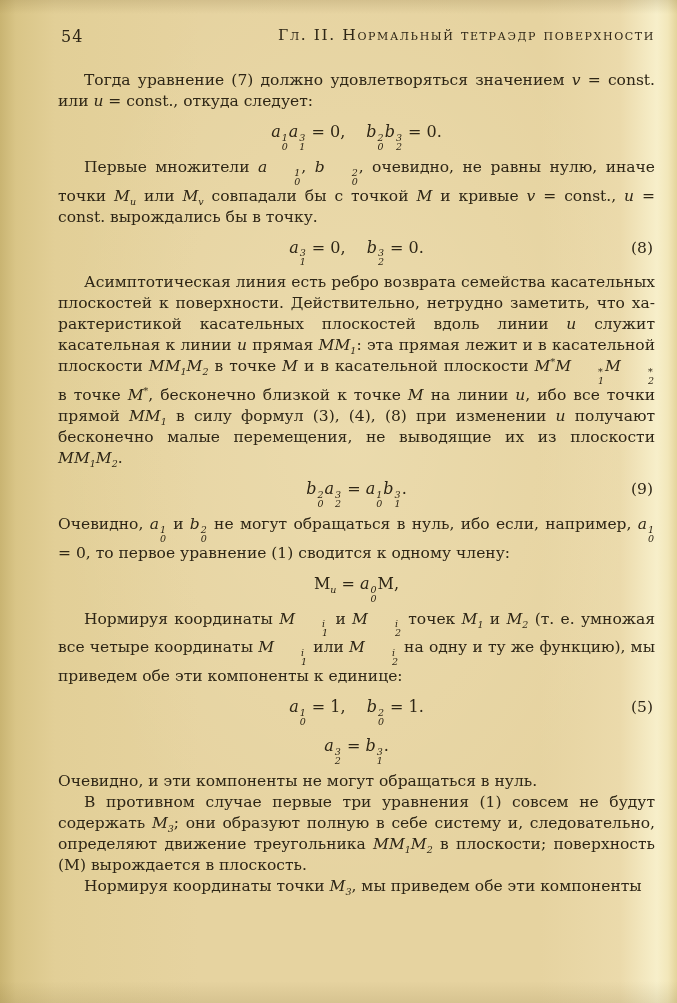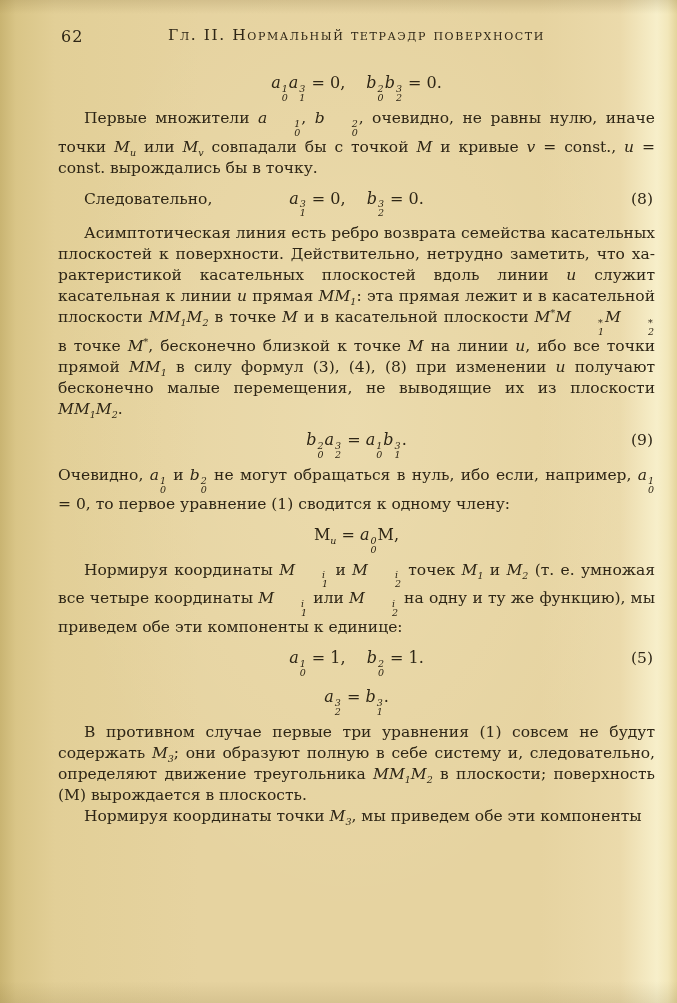--- a/index.html
+++ b/index.html
@@ -9,21 +9,21 @@
     background:
       linear-gradient(180deg, rgba(110,88,38,0.16) 0px, rgba(110,88,38,0.0) 14px),
       linear-gradient(0deg, rgba(110,88,38,0.13) 0px, rgba(110,88,38,0.0) 22px),
       radial-gradient(ellipse at 52% 42%, rgba(255,250,225,0.20) 0%, rgba(255,250,225,0.0) 60%),
       linear-gradient(90deg, #c9b472 0px, #d9c587 16px, #e2cf97 55px, #e6d3a0 200px,
                       #e6d3a0 540px, #ebdaab 620px, #f7efca 657px, #f2e7ba 668px, #e4d49c 677px);
   }
   .content{position:absolute;left:58px;top:26px;width:597px;}
   .header{position:relative;height:22px;margin-bottom:22px;}
   .pagenum{position:absolute;left:3px;top:1px;font-size:16px;letter-spacing:1px;}
-  .running{display:block;text-align:center;font-variant:small-caps;letter-spacing:1.6px;
+  .running{display:block;text-align:right;font-variant:small-caps;letter-spacing:1.6px;
            font-size:15.5px;white-space:nowrap;}
   p{margin:0;font-size:15.5px;line-height:21px;text-align:justify;hyphens:manual;}
   p.ind{text-indent:26px;}
   .eqrow{position:relative;margin:7px 0 6px 0;text-align:center;font-size:16px;line-height:26px;min-height:26px;}
   .eqlabel{position:absolute;left:26px;top:0;font-size:15.5px;}
   .eqnum{position:absolute;right:2px;top:0;font-size:15.5px;}
   .eq{display:inline-block;}
   .mv{white-space:nowrap;}
   .ss{display:inline-flex;flex-direction:column;justify-content:center;align-items:flex-start;
       font-size:9.5px;line-height:1;font-style:italic;vertical-align:-0.40em;margin:0 1px 0 1px;}
@@ -31,24 +31,25 @@
   .ss .dn{display:block;height:9px;}
   sub,sup{font-size:9.5px;font-style:italic;line-height:0;}
 </style>
 </head>
 <body>
 
 <div class="page">
   <div class="content">
 
     <div class="header">
-      <span class="pagenum">62</span>
+      <span class="pagenum">54</span>
       <span class="running">Гл. II. Нормальный тетраэдр поверхности</span>
     </div>
 
+    <p class="ind">Тогда уравнение (7) должно удовлетворяться значением <i>v</i> = const. или <i>u</i> = const., откуда следует:</p>
 
     <div class="eqrow">
       <span class="eq"><span class="mv"><i>a</i><span class="ss">
               <span class="up">1</span>
               <span class="dn">0</span>
             </span></span><span class="mv"><i>a</i><span class="ss">
               <span class="up">3</span>
               <span class="dn">1</span>
             </span></span> = 0,  <span class="mv"><i>b</i><span class="ss">
               <span class="up">2</span>
@@ -61,21 +62,20 @@
 
     <p class="ind">Первые множители <span class="mv"><i>a</i><span class="ss">
             <span class="up">1</span>
             <span class="dn">0</span>
           </span></span>, <span class="mv"><i>b</i><span class="ss">
             <span class="up">2</span>
             <span class="dn">0</span>
           </span></span>, очевидно, не равны нулю, иначе точки <span class="mv"><i>M</i><sub>u</sub></span> или <span class="mv"><i>M</i><sub>v</sub></span> совпадали бы с точкой <i>M</i> и кривые <i>v</i> = const., <i>u</i> = const. вырождались бы в точку.</p>
 
     <div class="eqrow">
-      <span class="eqlabel">Следовательно,</span>
       <span class="eq"><span class="mv"><i>a</i><span class="ss">
               <span class="up">3</span>
               <span class="dn">1</span>
             </span></span> = 0,  <span class="mv"><i>b</i><span class="ss">
               <span class="up">3</span>
               <span class="dn">2</span>
             </span></span> = 0.</span>
       <span class="eqnum">(8)</span>
     </div>
 
@@ -153,19 +153,20 @@
     <div class="eqrow">
       <span class="eq"><span class="mv"><i>a</i><span class="ss">
               <span class="up">3</span>
               <span class="dn">2</span>
             </span></span> = <span class="mv"><i>b</i><span class="ss">
               <span class="up">3</span>
               <span class="dn">1</span>
             </span></span>.</span>
     </div>
 
+    <p>Очевидно, и эти компоненты не могут обращаться в нуль.</p>
 
     <p class="ind">В противном случае первые три уравнения (1) совсем не будут содержать <span class="mv"><i>M</i><sub>3</sub></span>; они образуют полную в себе систему и, следовательно, определяют движение треугольника <i>M</i><span class="mv"><i>M</i><sub>1</sub></span><span class="mv"><i>M</i><sub>2</sub></span> в плоскости; поверхность (M) вырождается в плоскость.</p>
 
     <p class="ind">Нормируя координаты точки <span class="mv"><i>M</i><sub>3</sub></span>, мы приведем обе эти компоненты</p>
 
   </div>
 </div>
 
 </body></html>

